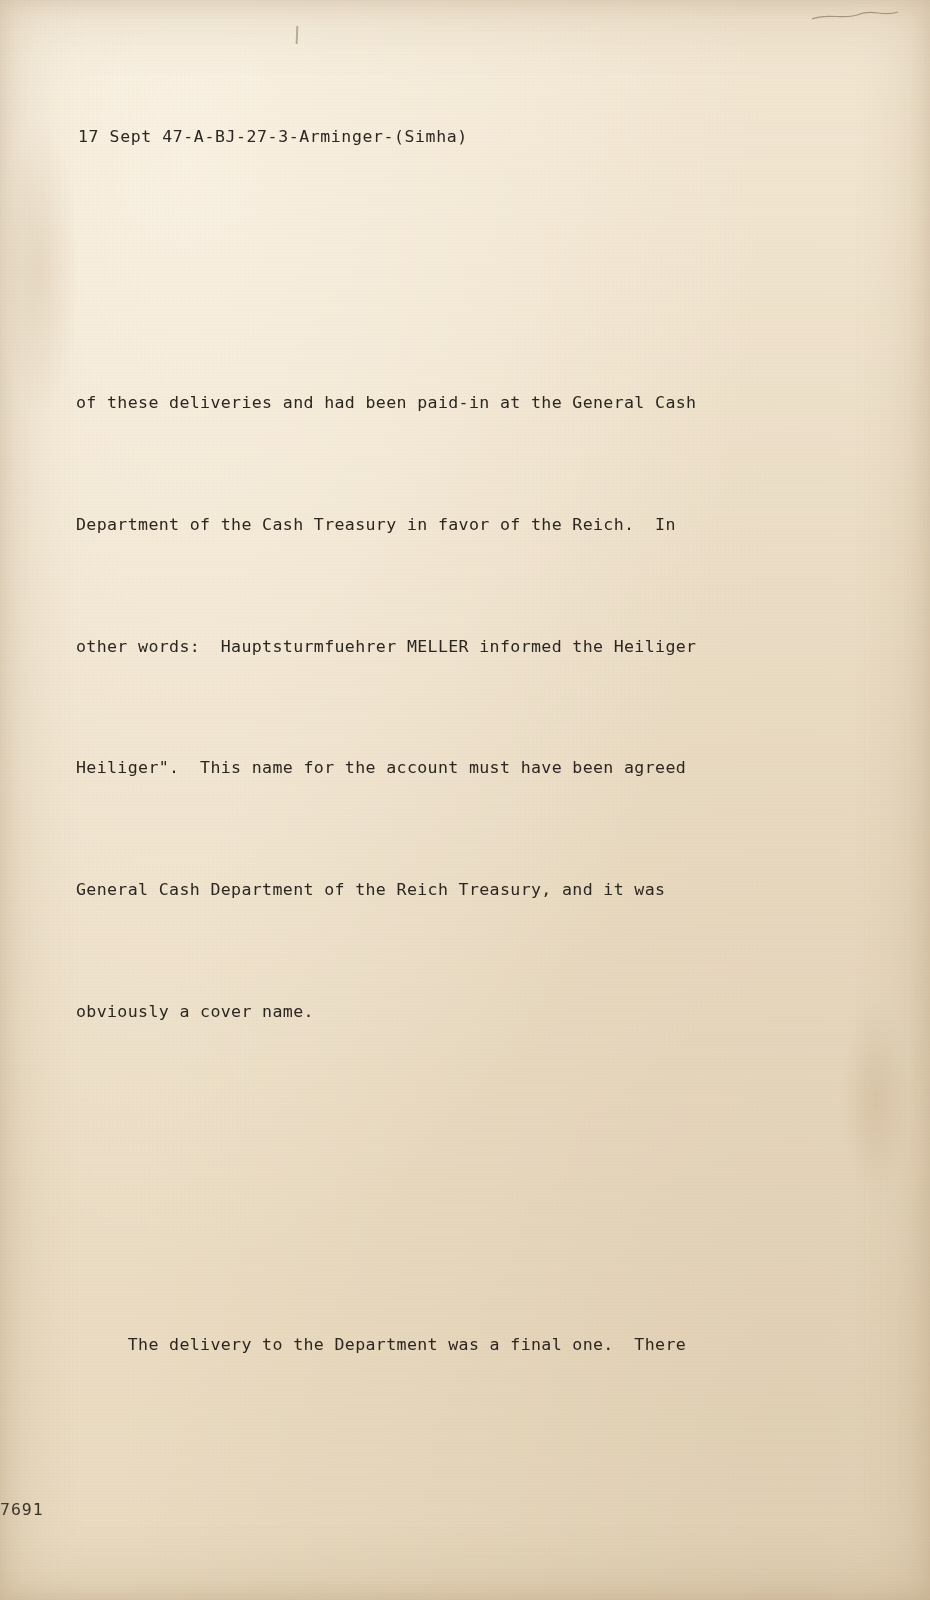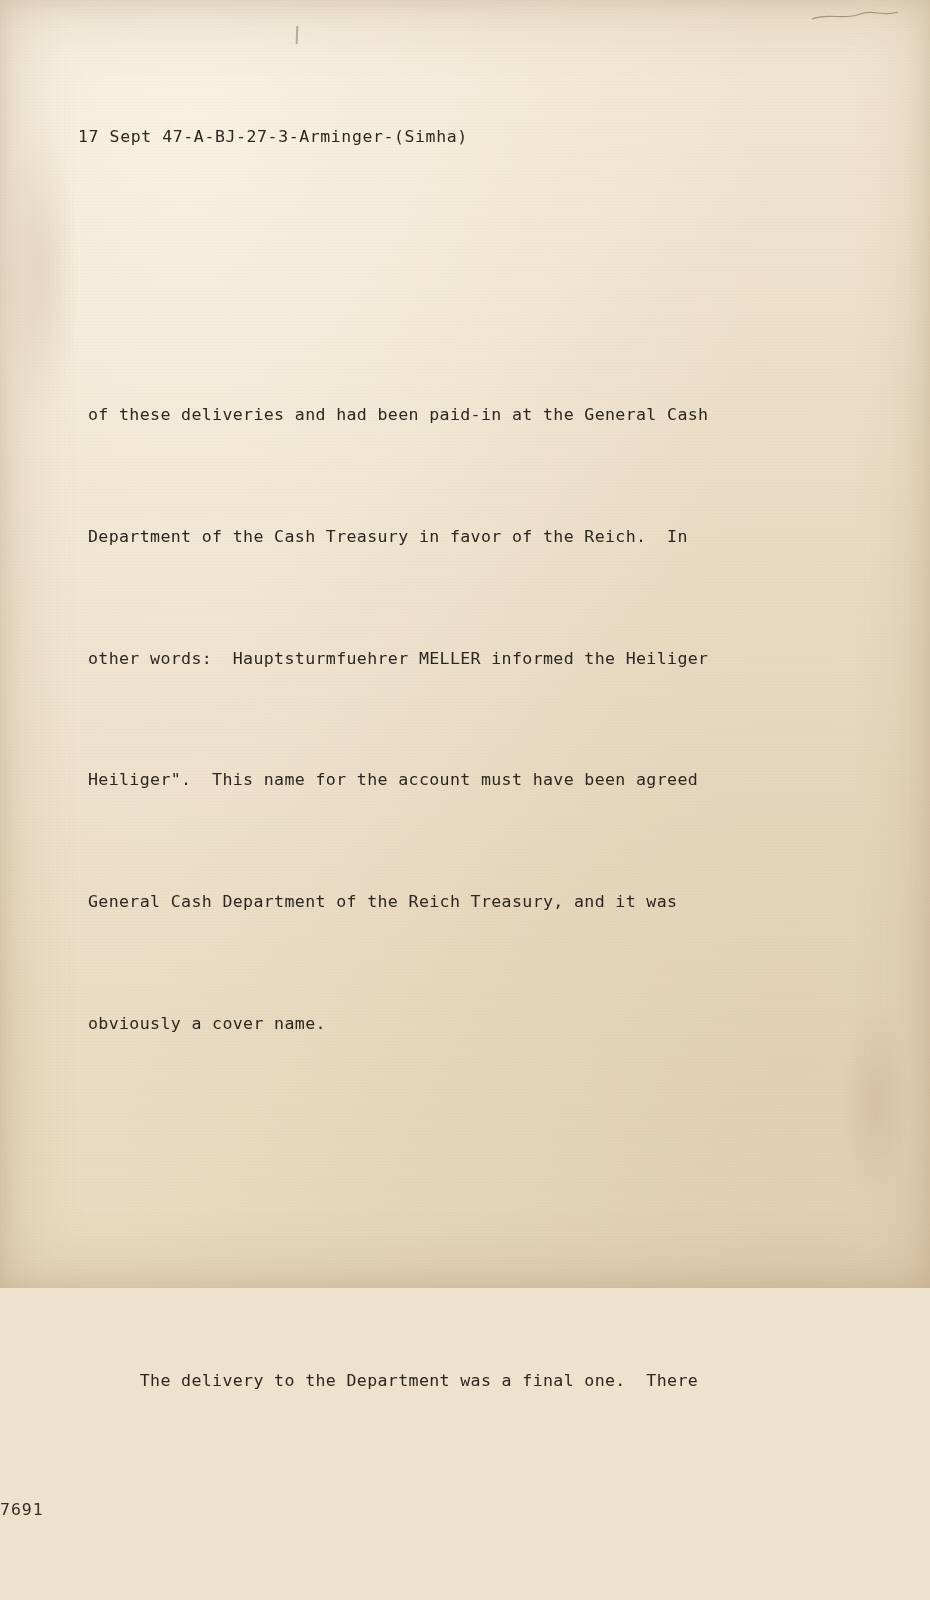--- a/index.html
+++ b/index.html
@@ -9,21 +9,21 @@
   body {
     width: 930px;
     height: 1600px;
     background: #efe2cc;
     font-family: "DejaVu Sans Mono", monospace;
     overflow: hidden;
   }
   .page {
     position: relative;
     width: 930px;
-    height: 1288px;
+    height: 1600px;
     box-sizing: border-box;
     background:
       radial-gradient(ellipse at 20% 10%, rgba(255,250,240,0.55) 0%, rgba(255,250,240,0) 55%),
       radial-gradient(ellipse at 85% 90%, rgba(190,165,130,0.22) 0%, rgba(190,165,130,0) 60%),
       linear-gradient(180deg, #f2e6d2 0%, #eddfc8 45%, #e9dac0 100%);
   }
   .grain {
     position: absolute;
     inset: 0;
     pointer-events: none;
@@ -72,21 +72,21 @@
     top: 176px;
     left: 72px;
     width: 760px;
     font-size: 16.6px;
     line-height: 40.6px;
     color: #2b2620;
     letter-spacing: 0.35px;
     white-space: pre-wrap;
   }
   .para {
-    margin: 16px;
+    margin: 4px;
     padding: 0;
   }
   .para-line {
     display: block;
     white-space: pre;
   }
   .page-number {
     position: absolute;
     top: 1500px;
     left: 0;

